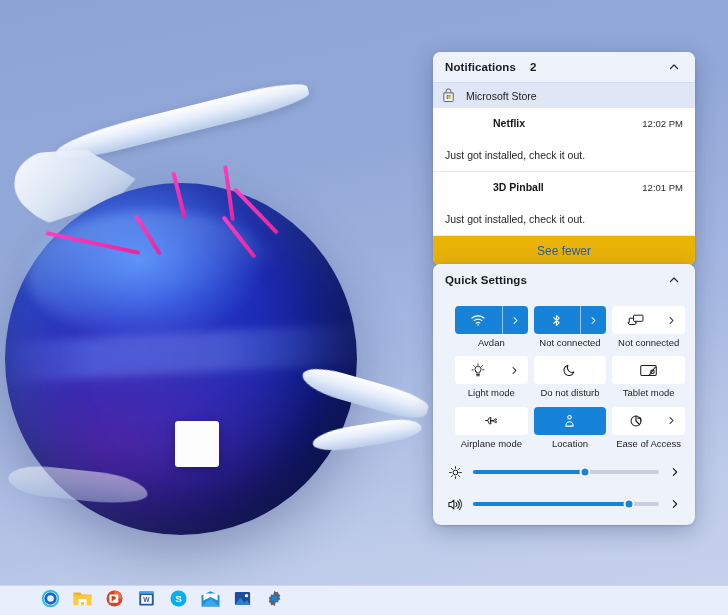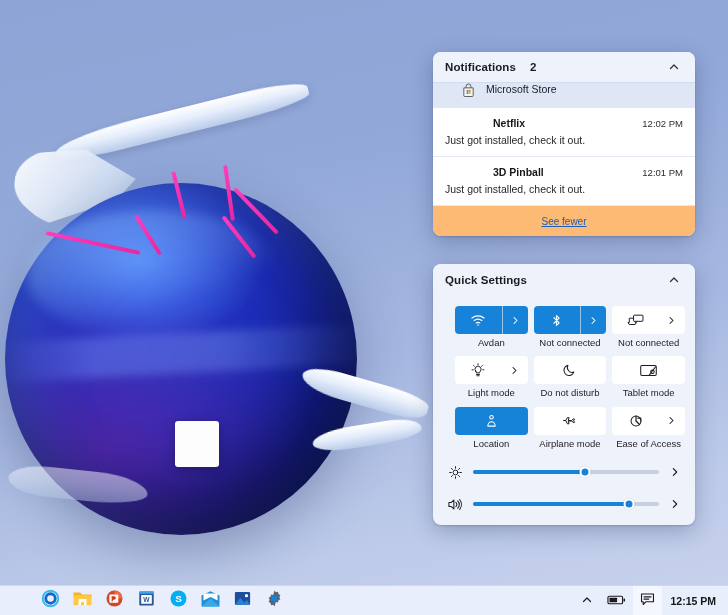--- a/index.html
+++ b/index.html
@@ -124,23 +124,23 @@
     margin-left: auto;
     width: 18px; height: 18px;
     display: flex; align-items: center; justify-content: center;
     color: #31313a;
     cursor: pointer;
   }
   .panel-collapse svg { display: block; }
 
   
   .notif-group-header {
-    display: flex; gap: 10px;
+    display: flex; align-items: center; gap: 10px;
     height: 26px;
-    padding: 0 28px;
+    padding: 0 8px;
     background: #dfe7f7;
     border-top: 1px solid #d2dcf0;
   }
   .store-icon {
     width: 15px; height: 15px;
     position: relative;
   }
   .notif-group-name {
     font-size: 10.5px; color: #1b1b1f;
   }
@@ -152,30 +152,29 @@
   }
   .notif-row1 { display: flex; align-items: baseline; padding-left: 48px; }
   .notif-app {
     font-size: 10.5px; font-weight: bold; color: #17171b;
   }
   .notif-time {
     margin-left: auto;
     font-size: 9.5px; color: #2c2c33;
   }
   .notif-body {
-    margin-top: 5px;
+    margin-top: 20px;
     font-size: 10.5px; color: #26262c;
   }
   .see-fewer {
     height: 30px;
     display: flex; align-items: center; justify-content: center;
-    background: #fdba74;
-    font-size: 10px; color: #1f5fb5;
-    cursor: pointer;
-    text-decoration: underline;
+    background: #eab308;
+    font-size: 12px; color: #1f5fb5;
+    cursor: pointer;
   }
 
   
   .qs-body { padding: 10px 10px 12px 10px; }
   .qs-grid {
     display: grid;
     grid-template-columns: repeat(3, 1fr);
     gap: 8px 6px;
     margin-left: 12px;
   }
@@ -464,40 +463,40 @@
               <rect x="2" y="2.2" width="18" height="11.6" rx="1.4"></rect>
               <path d="M11.6 13.6 19.4 3.4"></path>
               <circle cx="15.6" cy="9.4" r="2"></circle>
             </svg>
           </div>
         </div>
         <div class="qs-label">Tablet mode</div>
       </div>
 
       <div class="qs-cell">
+        <div class="qs-tile">
+          <div class="tile-main">
+            <svg width="17" height="15" viewBox="0 0 20 18" fill="none" stroke="currentColor" stroke-width="1.2" stroke-linejoin="round" stroke-linecap="round">
+              <path d="M3.2 9h2.2l2.1-3.4 2 .1-1 3.3h4.2l1.8-2 1.6.4-1.2 1.9 1.2 1.9-1.6.4-1.8-2H8.5l1 3.3-2 .1L5.4 9H3.2z"></path>
+            </svg>
+          </div>
+        </div>
+        <div class="qs-label">Airplane mode</div>
+      </div>
+
+      <div class="qs-cell">
         <div class="qs-tile on">
           <div class="tile-main">
             <svg width="15" height="16" viewBox="0 0 18 20" fill="none" stroke="currentColor" stroke-width="1.3" stroke-linecap="round" stroke-linejoin="round">
               <circle cx="9" cy="5.4" r="2.2"></circle>
               <path d="M4.4 16.4c0-3 2-5.4 4.6-5.4s4.6 2.4 4.6 5.4z"></path>
             </svg>
           </div>
         </div>
         <div class="qs-label">Location</div>
-      </div>
-
-      <div class="qs-cell">
-        <div class="qs-tile">
-          <div class="tile-main">
-            <svg width="17" height="15" viewBox="0 0 20 18" fill="none" stroke="currentColor" stroke-width="1.2" stroke-linejoin="round" stroke-linecap="round">
-              <path d="M3.2 9h2.2l2.1-3.4 2 .1-1 3.3h4.2l1.8-2 1.6.4-1.2 1.9 1.2 1.9-1.6.4-1.8-2H8.5l1 3.3-2 .1L5.4 9H3.2z"></path>
-            </svg>
-          </div>
-        </div>
-        <div class="qs-label">Airplane mode</div>
       </div>
 
       <div class="qs-cell">
         <div class="qs-tile">
           <div class="tile-main">
             <svg width="16" height="16" viewBox="0 0 20 20" fill="none" stroke="currentColor" stroke-width="1.3" stroke-linecap="round" stroke-linejoin="round">
               <circle cx="10" cy="10" r="6.2"></circle>
               <path d="M10 3.8v6.2l4.4 4.4" stroke-width="1.5"></path>
               <path d="M12.2 6.4 16 6.4 16 10"></path>
             </svg>
@@ -628,40 +627,13 @@
       <span>
         <svg width="19" height="19" viewBox="0 0 20 20">
           <path d="M10 1.6l1.4 1.9 2.3-.5.5 2.3 2 1.2-1.1 2.1 1.1 2.1-2 1.2-.5 2.3-2.3-.5L10 18.4l-1.4-1.9-2.3.5-.5-2.3-2-1.2 1.1-2.1-1.1-2.1 2-1.2.5-2.3 2.3.5z" fill="#5d6470"></path>
           <circle cx="10" cy="10" r="3.2" fill="#1683d8"></circle>
         </svg>
       </span>
     </div>
 
   </div>
 
-  <div class="tb-right">
-    <div class="tray-btn">
-      <span>
-        <svg width="12" height="12" viewBox="0 0 12 12" fill="none" stroke="currentColor" stroke-width="1.2" stroke-linecap="round" stroke-linejoin="round">
-            <polyline points="2.5,7.5 6,4 9.5,7.5"></polyline>
-          </svg>
-      </span>
-    </div>
-    <div class="tray-btn">
-      <span>
-        <svg width="19" height="12" viewBox="0 0 20 12">
-          <rect x="1" y="2" width="15.4" height="8" rx="1.4" fill="none" stroke="#1b1b20" stroke-width="1.2"></rect>
-          <rect x="2.6" y="3.6" width="8" height="4.8" rx=".6" fill="#1b1b20"></rect>
-          <rect x="17.4" y="4.4" width="1.6" height="3.2" rx=".6" fill="#1b1b20"></rect>
-        </svg>
-      </span>
-    </div>
-    <div class="tray-btn active">
-      <span>
-        <svg width="15" height="14" viewBox="0 0 16 15" fill="none" stroke="#1b1b20" stroke-width="1.2" stroke-linejoin="round">
-          <path d="M1.6 2.2h12.8v8.2H6.4l-3 3v-3H1.6z"></path>
-          <path d="M4.2 5.2h7.6M4.2 7.6h5.2" stroke-linecap="round"></path>
-        </svg>
-      </span>
-    </div>
-    <div class="tb-clock">12:15 PM</div>
-  </div>
 </div>
 
 </body></html>

